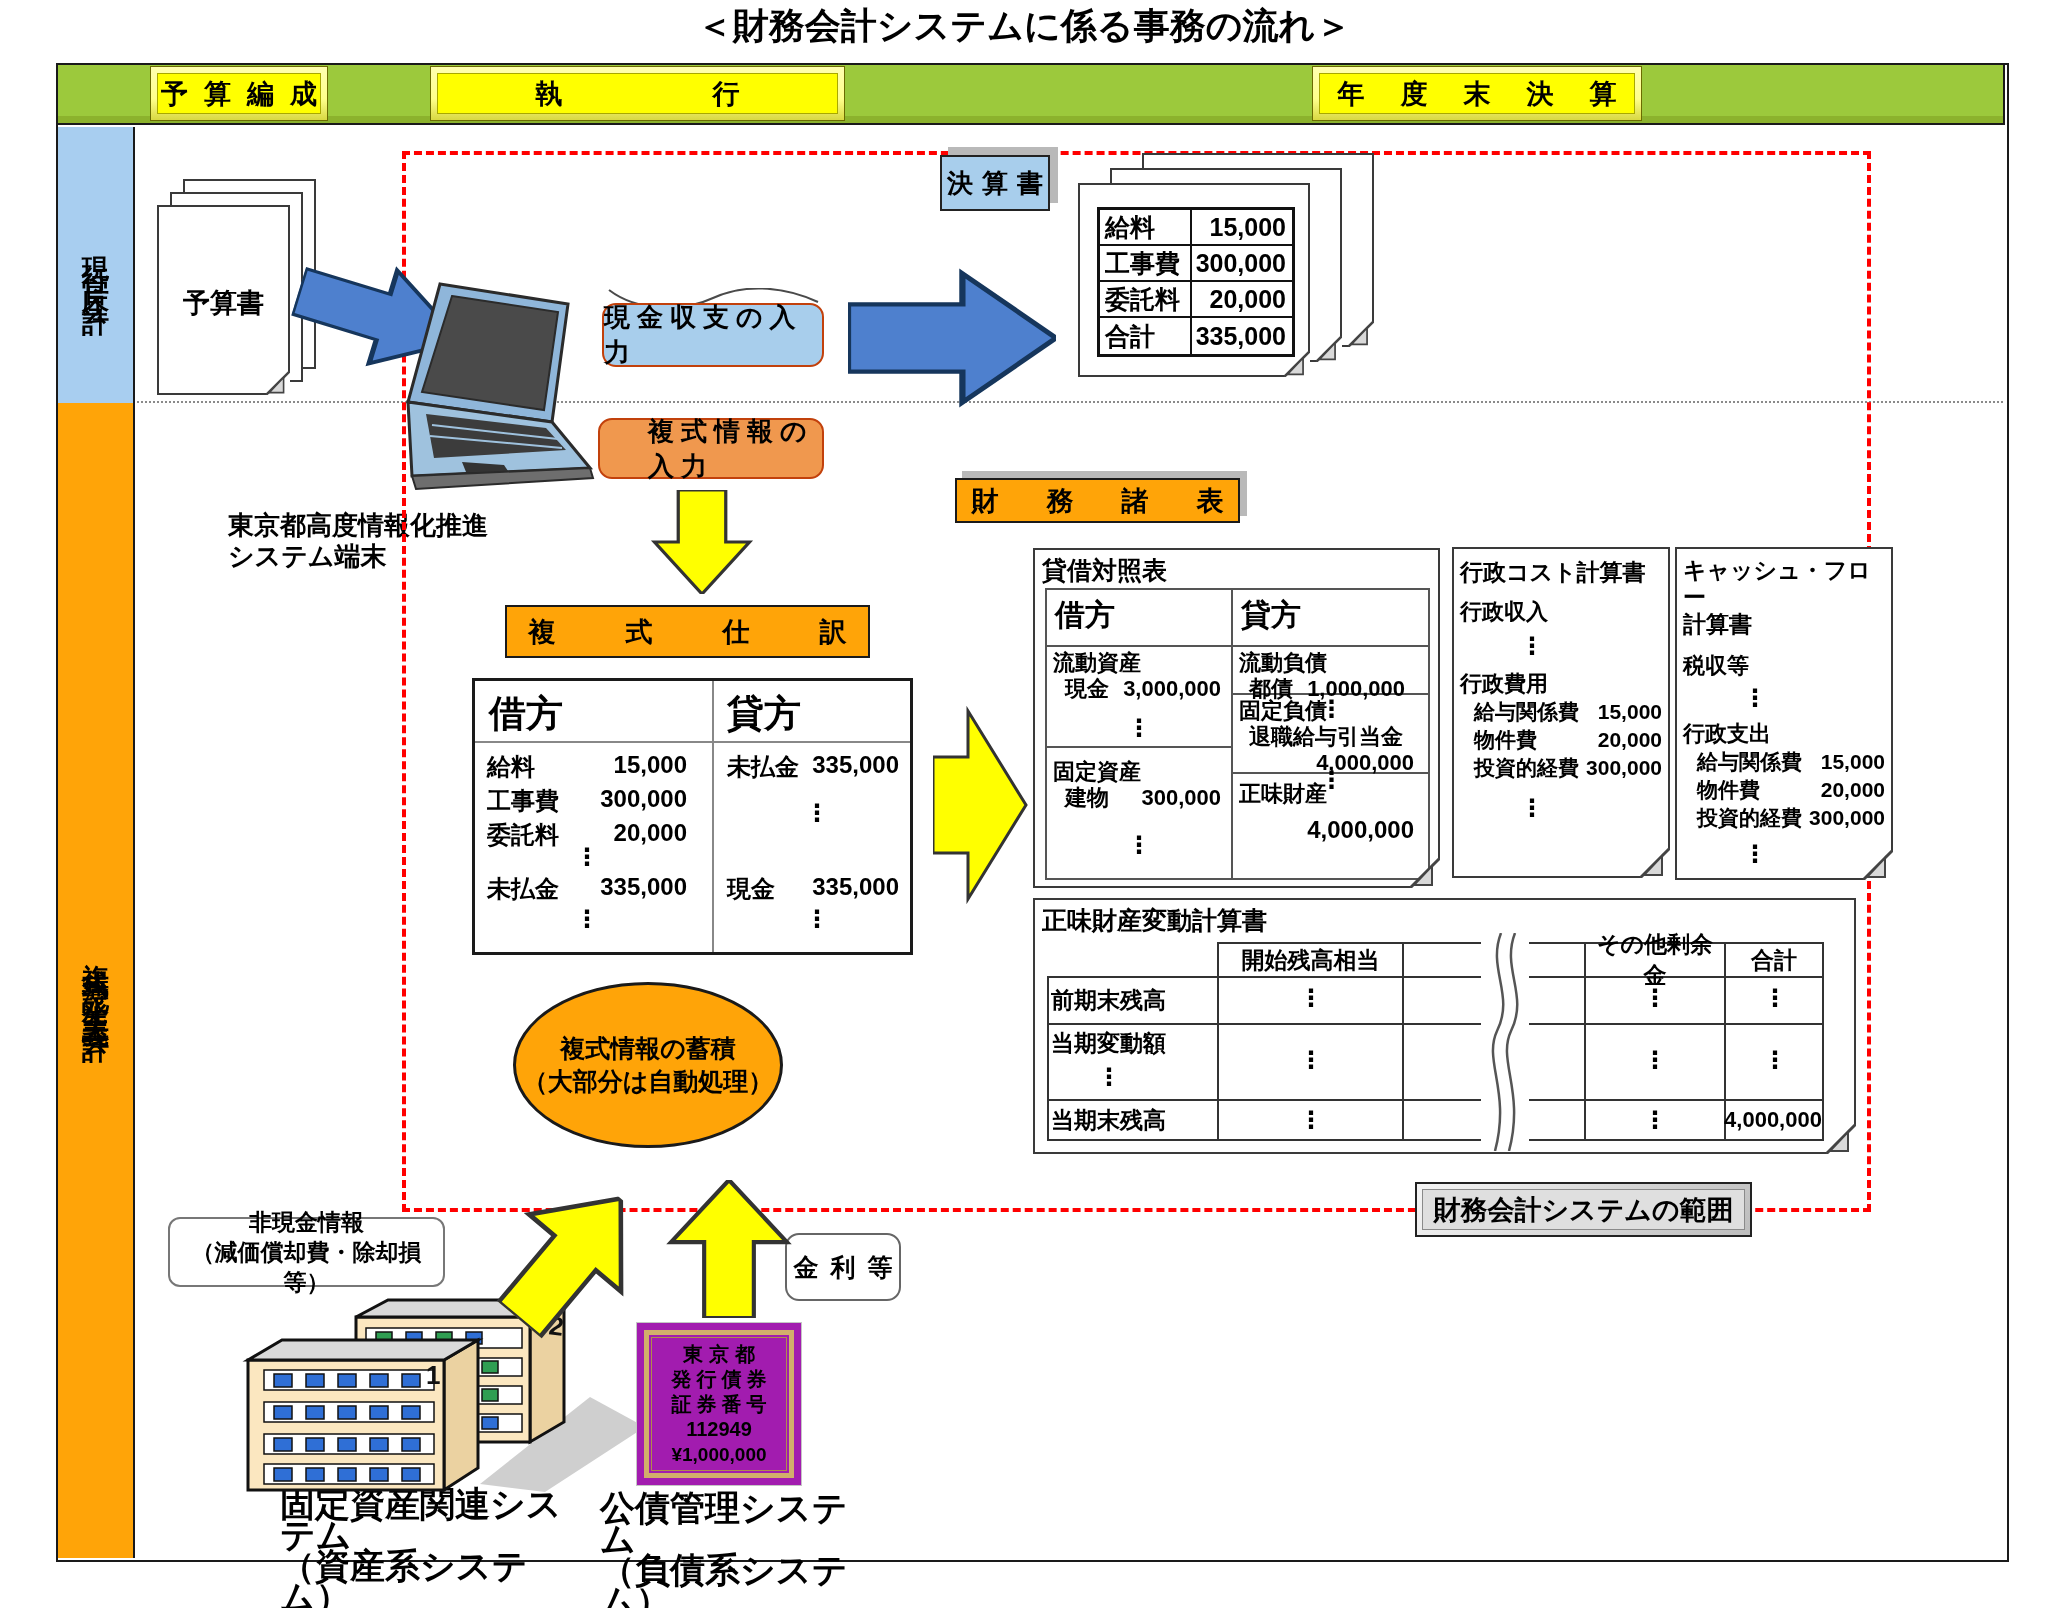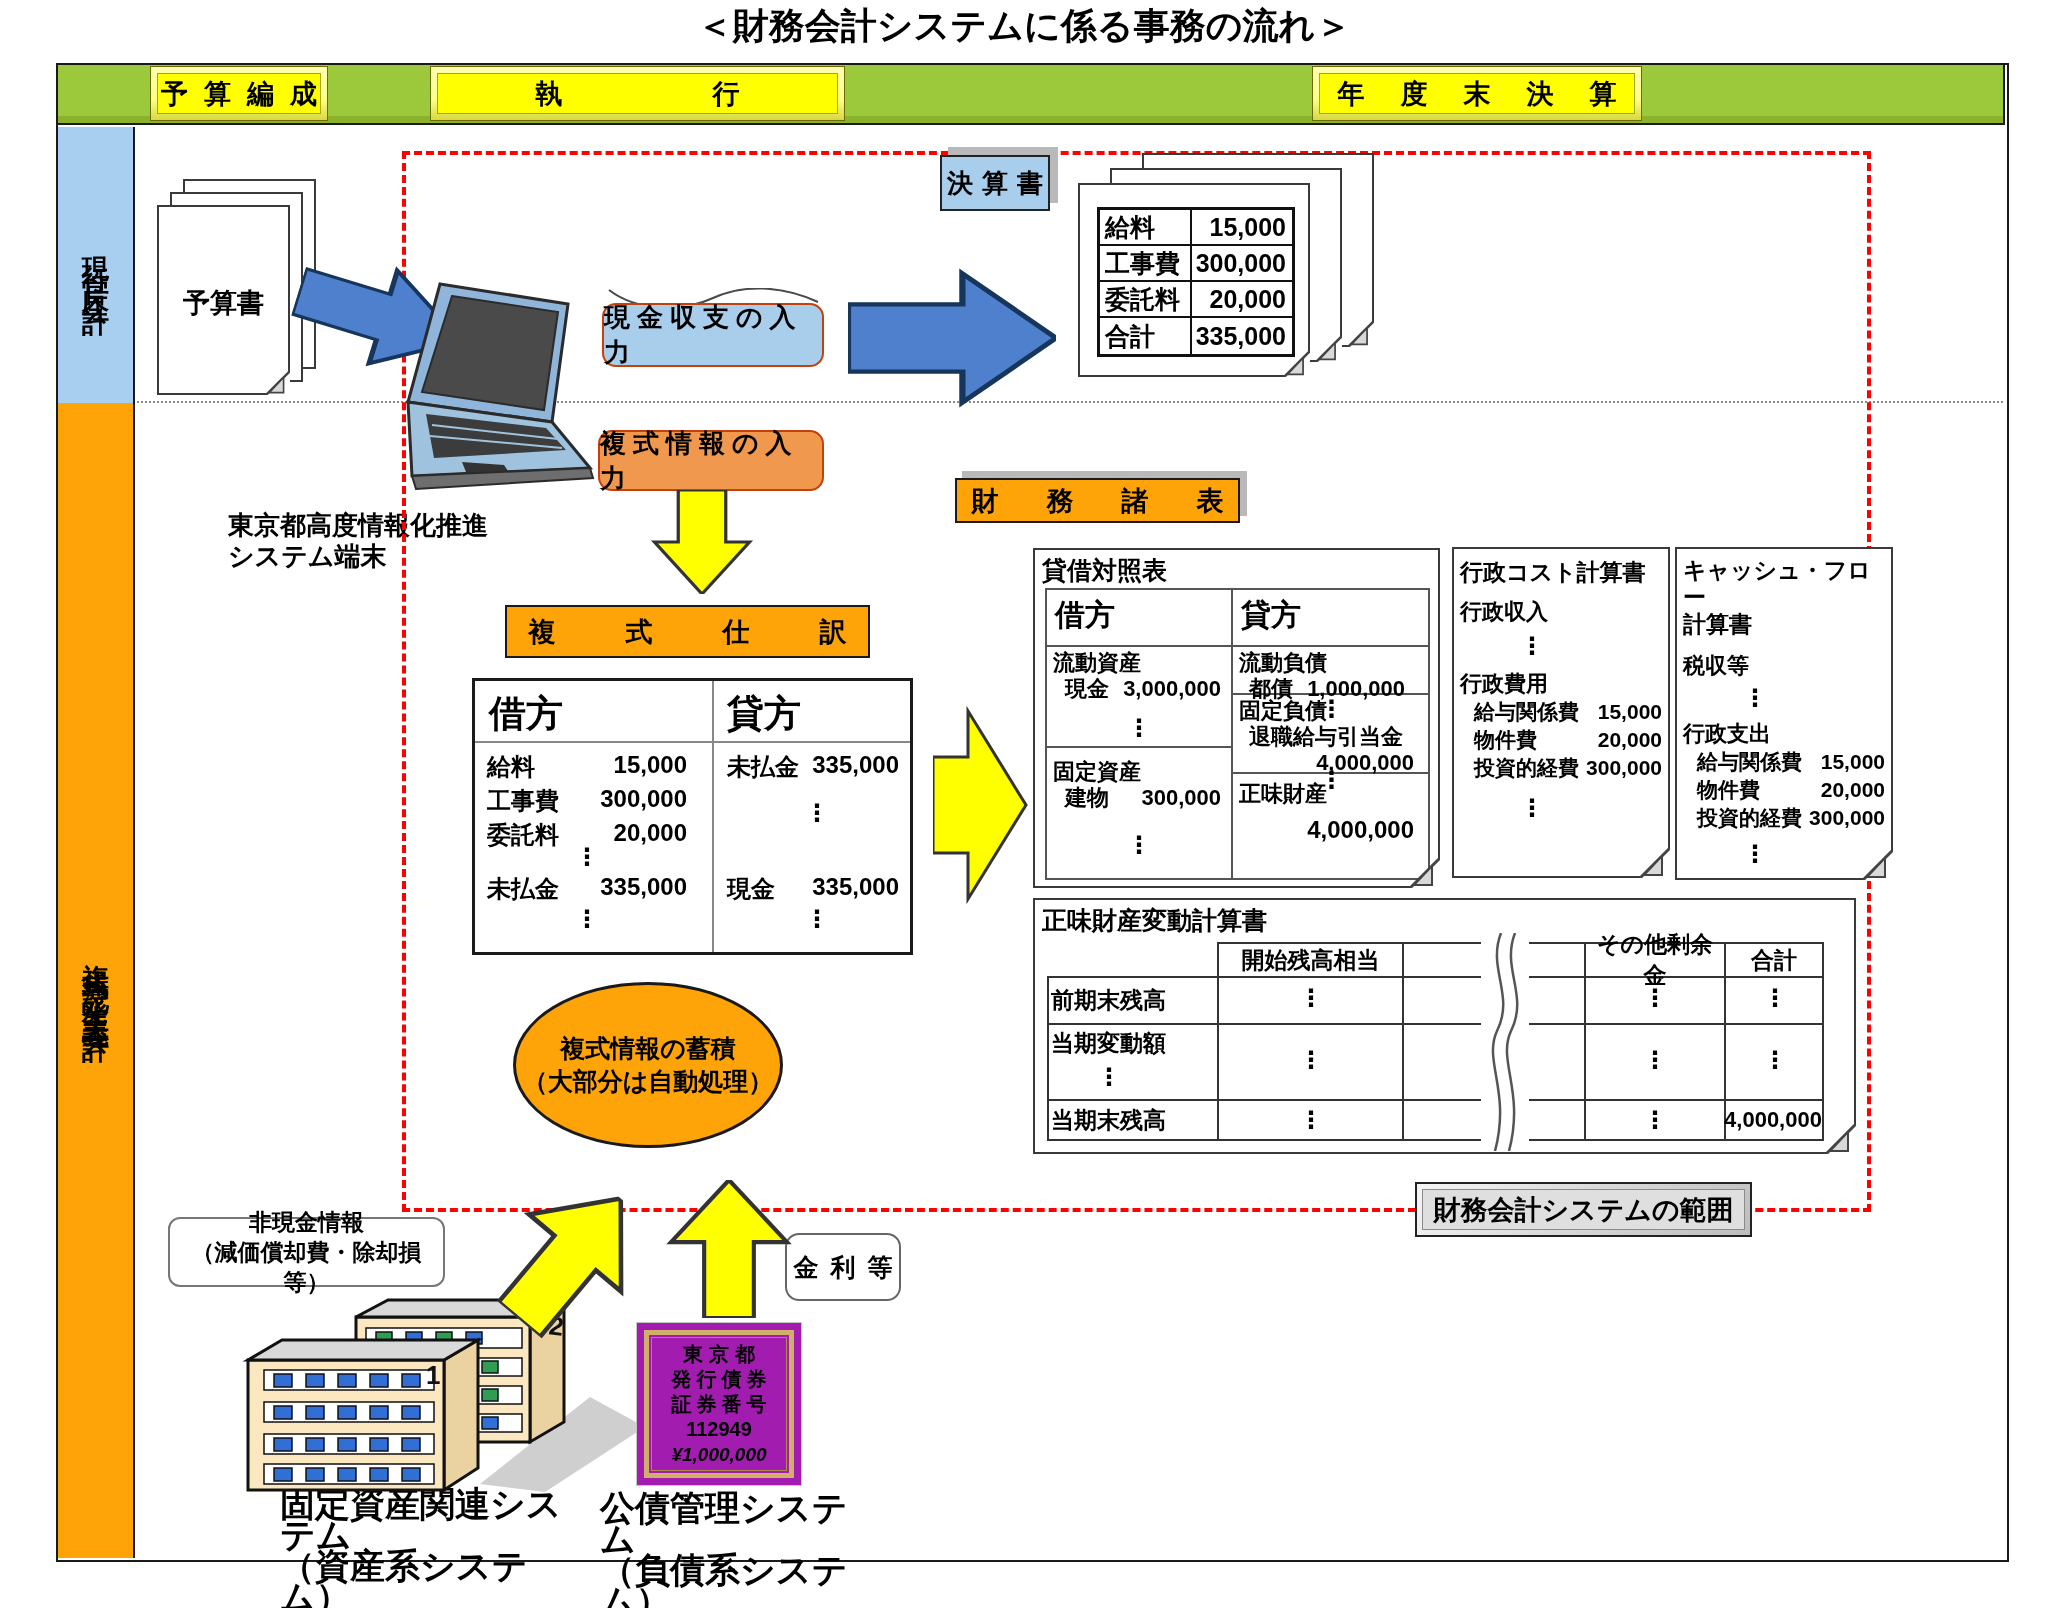--- a/index.html
+++ b/index.html
@@ -129,21 +129,21 @@
   </div>
 
   <svg class="abs z2" style="left:608px;top:288px;" width="211" height="26" viewBox="0 0 211 26">
     <path d="M1,2 C 30,24 75,24 105,10 C 140,-6 180,0 210,14 L210,0 L1,0 Z" fill="#fff"></path>
     <path d="M1,2 C 30,24 75,24 105,10 C 140,-6 180,0 210,14" fill="none" stroke="#4a4a4a" stroke-width="2"></path>
   </svg>
 
   <div class="rbox z2" style="left:602px;top:303px;width:222px;height:64px;background:#A8CEEC;">
     <span class="ls" style="letter-spacing:7px;margin-right:-7px;">現金収支の入力</span>
   </div>
-  <div class="rbox z2" style="left:598px;top:430px;width:226px;height:61px;background:#F0984E;">
+  <div class="rbox z2" style="left:598px;top:418px;width:226px;height:61px;background:#F0984E;padding-left:48px;">
     <span class="ls" style="letter-spacing:7px;margin-right:-7px;">複式情報の入力</span>
   </div>
 
   <svg class="abs z2" style="left:848px;top:268px;" width="208" height="140" viewBox="0 0 100 100" preserveAspectRatio="none">
     <polygon points="0,26 55,26 55,4 100,50 55,96 55,74 0,74" fill="#4E80CE" stroke="#16365C" stroke-width="3"></polygon>
   </svg>
 
   <div class="shadow z2" style="left:948px;top:147px;width:110px;height:56px;"></div>
   <div class="abs ctr z2" style="left:940px;top:155px;width:110px;height:56px;background:#A8CEEC;border:2px solid #222;box-sizing:border-box;font-size:26px;">
     <span class="ls" style="letter-spacing:9px;margin-right:-9px;">決算書</span>
@@ -473,21 +473,21 @@
     <div>固定資産関連システム</div>
     <div>（資産系システム）</div>
   </div>
 
   <div class="abs cert">
     <div class="cert-inner">
       <div class="ls" style="letter-spacing:6px;margin-right:-6px;">東京都</div>
       <div class="ls" style="letter-spacing:5px;margin-right:-5px;">発行債券</div>
       <div class="ls" style="letter-spacing:5px;margin-right:-5px;">証券番号</div>
       <div>112949</div>
-      <div style="font-size:19px;font-style:italic;">¥1,000,000</div>
+      <div style="font-size:19px;">¥1,000,000</div>
     </div>
   </div>
   <div class="cap" style="left:600px;top:1492px;width:250px;">
     <div>公債管理システム</div>
     <div>（負債系システム）</div>
   </div>
 
 </div>
 
 </body></html>

